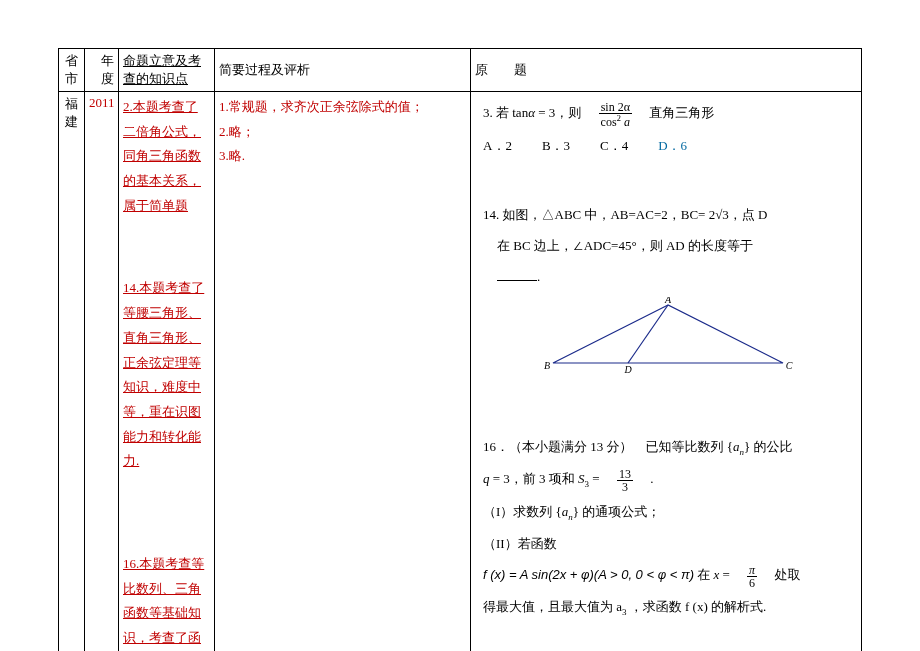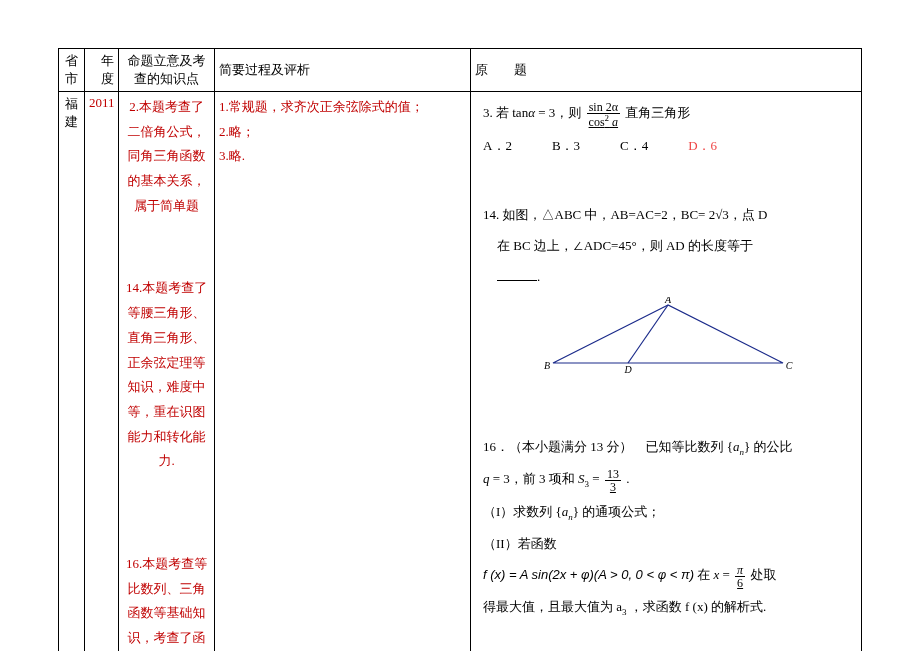--- a/index.html
+++ b/index.html
@@ -3,32 +3,32 @@
   <meta charset="utf-8">
   <style>
     * { box-sizing: border-box; margin: 0; padding: 0; }
     body { font-family: 'SimSun', serif; font-size: 13px; background: #fff; width: 920px; height: 651px; position: relative; }
     .page { padding: 48px 58px 0 58px; }
     table { border-collapse: collapse; width: 100%; table-layout: fixed; }
     td, th { border: 1px solid #000; vertical-align: top; padding: 3px 4px; }
     th { font-weight: normal; text-align: center; height: 34px; vertical-align: middle; }
     .col-prov { width: 26px; text-align: center; }
     .col-year { width: 34px; text-align: right; }
-    .col-topic { width: 96px; text-align: center; }
+    .col-topic { width: 96px; text-align: left; text-decoration: underline; }
     .col-analysis { width: 256px; text-align: left; }
     .col-problem { text-align: left; }
     .red { color: #C00000; }
     .pblk { margin-bottom: 10px; line-height: 1.9; }
     .prob { line-height: 2.1; padding: 0 4px 4px 8px; }
     .prob p { margin: 4px 0; }
-    .choices { display: flex; gap: 40px; align-items: center; }
-    .choice-d { color: #ef4444; }
-    .frac { display: inline-block; vertical-align: middle; text-align: center; line-height: 1.0; font-size: 12px; margin: 0 2px; }
+    .choices { display: flex; gap: 30px; align-items: center; }
+    .choice-d { color: #0369a1; }
+    .frac { display: inline-block; vertical-align: middle; text-align: center; line-height: 1.0; font-size: 12px; margin: 0 14px; }
     .frac .num { display: block; border-bottom: 1px solid #000; padding: 0 2px; }
-    .frac .den { display: block; padding: 0 2px; text-decoration: underline; }
+    .frac .den { display: block; padding: 0 2px; }
     .sup { font-size: 9px; vertical-align: super; }
     .blank { display: inline-block; border-bottom: 1px solid #000; width: 40px; height: 12px; }
     .tri { margin: 6px auto 10px auto; display: block; }
     .section-gap { height: 48px; }
     .ital { font-style: italic; font-family: 'Times New Roman', serif; }
     .sub { font-size: 9px; vertical-align: sub; }
   </style>
 </head>
 <body>
 

